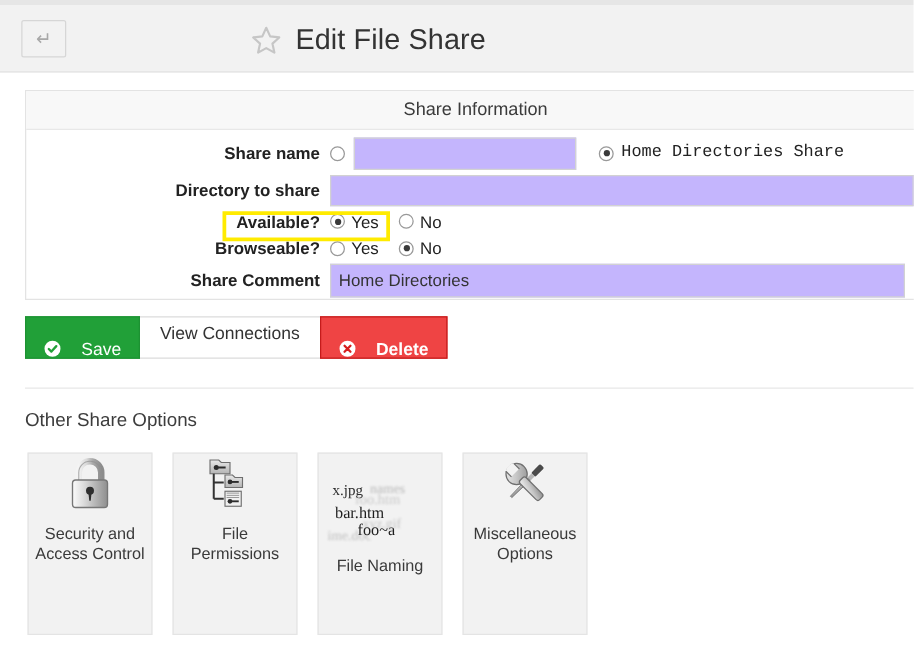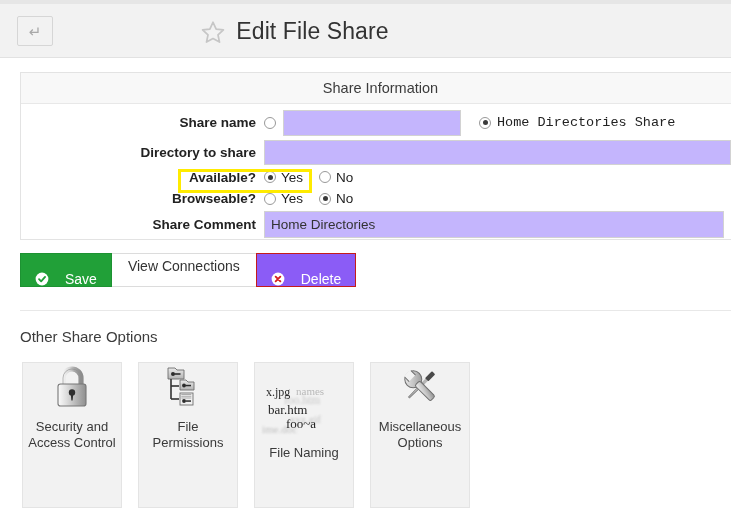--- a/index.html
+++ b/index.html
@@ -147,21 +147,21 @@
     display: flex; align-items: flex-end; gap: 16px;
     padding: 0 14px;
     font-size: 14px;
     cursor: pointer;
     border: 1px solid transparent;
     font-family: "Liberation Sans", sans-serif;
     line-height: 1;
   }
   .btn-save { background: #21a038; color: #fff; border-color: #1d9232; }
   .btn-view { background: #fff; color: #333; border: 1px solid #dcdcdc; border-left: none; border-right: none; padding: 13px 16px; }
-  .btn-delete { background: #8b5cf6; color: #fff; border-color: #c51b1b; }
+  .btn-delete { background: #ef4444; color: #fff; border-color: #c51b1b; font-weight: bold; }
   .btn .glyph {
     width: 14px; height: 14px; flex: none;
     display: flex; align-items: center; justify-content: center;
   }
 
   
   .divider {
     position: absolute; left: 20px; top: 310px;
     width: 711px; height: 1px; background: #e8e8e8;
   }

